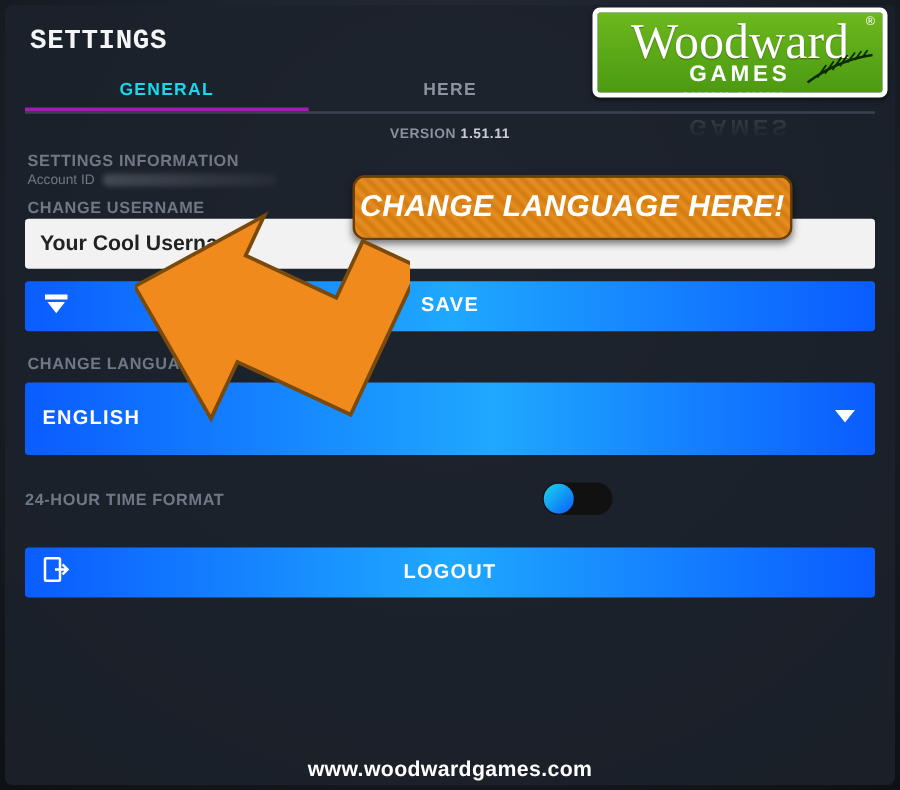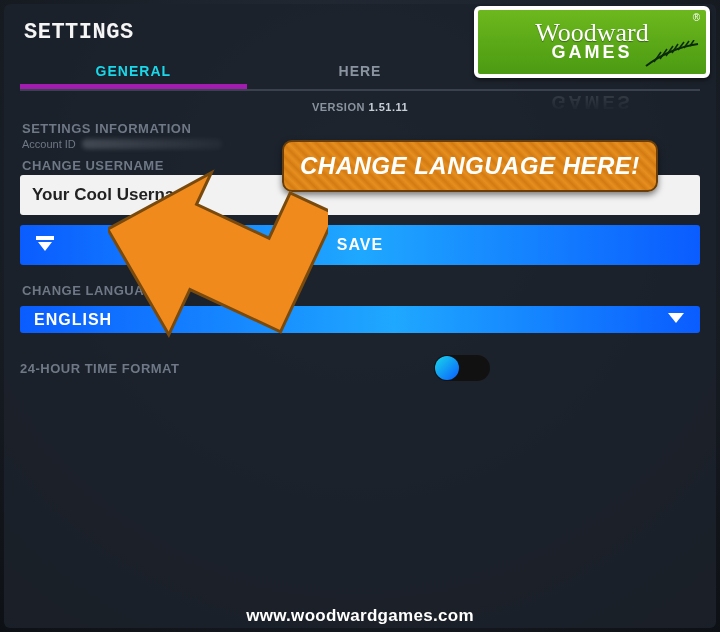--- a/index.html
+++ b/index.html
@@ -21,21 +21,21 @@
     font-stretch: condensed;
     font-family: Liberation Mono, monospace;
   }
   .tabs { display: flex; border-bottom: 2px solid #3a4250; height: 38px; }
   .tab {
     flex: 1; text-align: center; line-height: 36px;
     font-size: 14px; font-weight: 800; letter-spacing: 1px;
     color: #8a94a0; cursor: pointer;
     font-stretch: condensed;
   }
-  .tab.active { color: #19d8ea; border-bottom: 5px solid #a21caf; }
+  .tab.active { color: #19d8ea; border-bottom: 3px solid #a21caf; }
   .version {
     text-align: center; font-size: 11px; color: #8a94a0; margin: 10px 0 4px 0;
     letter-spacing: 0.5px; font-weight: 600;
   }
   .version b { color: #c8ced6; }
   .section-label {
     font-size: 13px; font-weight: 800; letter-spacing: 0.5px;
     color: #6e7886; margin: 8px 0 2px 2px;
     font-stretch: condensed;
   }
@@ -55,21 +55,21 @@
     display:flex; align-items:center; justify-content:center;
     width:100%; height:40px; border-radius:3px; border:none;
     background: linear-gradient(90deg, #0a5cff 0%, #1fa8ff 50%, #0a5cff 100%);
     color:#fff; font-size:16px; font-weight:700; letter-spacing:1px;
     cursor:pointer; position:relative; margin-top:10px;
     font-stretch: condensed; font-family: inherit;
   }
   .btn .left-icon { position:absolute; left:14px; top:50%; transform:translateY(-50%); }
   .dropdown {
     display:flex; align-items:center; justify-content:space-between;
-    width:100%; height:27px; border-radius:3px;
+    width:100%; height:58px; border-radius:3px;
     background: linear-gradient(90deg, #0a5cff 0%, #1fa8ff 55%, #0a5cff 100%);
     color:#fff; font-size:16px; font-weight:800; letter-spacing:1px;
     padding: 0 14px; cursor:pointer; margin-top:8px;
     font-stretch: condensed;
   }
   .toggle-row { display:flex; align-items:center; justify-content:space-between; margin-top:22px;gap:16px; }
   .toggle-row .section-label { margin:0; }
   .toggle {
     position:relative; width:56px; height:26px; border-radius:13px;
     background:#111; cursor:pointer;
@@ -88,40 +88,40 @@
   }
   
   .wg-logo {
     position:absolute; top:6px; right:10px; width:236px; height:72px;
     border: 4px solid #fff; border-radius:6px;
     background: linear-gradient(180deg, #6db81e 0%, #4b9a12 100%);
     display:flex; flex-direction:column; align-items:center; justify-content:center;
     box-shadow: 0 2px 4px rgba(0,0,0,0.5);
   }
   .wg-logo .w1 {
-    font-family: "Brush Script MT", cursive; font-size:26px; color:#fff;
+    font-family: "Brush Script MT", cursive; font-size:40px; color:#fff;
     line-height:0.9; text-shadow: 0 1px 1px rgba(0,0,0,0.4);
   }
   .wg-logo .w2 {
     font-family: Arial, sans-serif; font-size:18px; font-weight:800; color:#fff;
     letter-spacing:3px; margin-top:-2px;
   }
   .wg-logo .fern { position:absolute; right:6px; bottom:4px; }
   .wg-logo .reg { position:absolute; top:2px; right:6px; font-size:10px; color:#fff; }
   .wg-reflect {
     position:absolute; top:82px; right:10px; width:236px; height:30px; opacity:0.25;
     transform: scaleY(-1); overflow:hidden; pointer-events:none;
     font-family: Arial; font-size:18px; font-weight:800; color:#cfd5dd;
     letter-spacing:3px; text-align:center;
     -webkit-mask-image: linear-gradient(to bottom, rgba(0,0,0,0) 0%, rgba(0,0,0,1) 100%);
   }
   
   .annotation-banner {
     position:absolute; top:140px; left:282px;
-    padding:10px 16px; border-radius:10px;
+    padding:10px 4px; border-radius:10px;
     background: repeating-linear-gradient(45deg,#d37a12,#e68f1f 4px,#d37a12 8px);
     border:2px solid #6a3e08;
     color:#fff; font-size:24px; font-weight:900; font-style:italic;
     letter-spacing:0.5px; box-shadow: 0 3px 6px rgba(0,0,0,0.5);
     font-stretch: condensed;
   }
   .annotation-arrow {
     position:absolute; top:158px; left:108px; width:220px; height:190px;
     pointer-events:none;
   }
@@ -173,20 +173,29 @@
   </div>
 
   <div class="toggle-row">
     <div class="section-label">24-HOUR TIME FORMAT</div>
     <div class="toggle">
         <div class="knob"></div>
       </div>
   </div>
 
 
+  <button class="btn logout-btn">
+    <span class="left-icon">
+      <svg width="22" height="22" viewBox="0 0 22 22">
+        <rect x="2" y="2" width="12" height="18" rx="1" fill="none" stroke="#fff" stroke-width="2"></rect>
+        <path d="M10 11 H20 M16 7 L20 11 L16 15" fill="none" stroke="#fff" stroke-width="2"></path>
+      </svg>
+    </span>
+    <span>LOGOUT</span>
+  </button>
 
 </div>
 
 <div class="wg-logo">
   <span class="reg">®</span>
   <div class="w1">Woodward</div>
   <div class="w2">GAMES</div>
   <svg class="fern" width="60" height="30" viewBox="0 0 60 30">
     <path d="M58 4 Q30 8 6 26" stroke="#0c2a08" stroke-width="2" fill="none"></path>
     <g stroke="#0c2a08" stroke-width="1.5">

